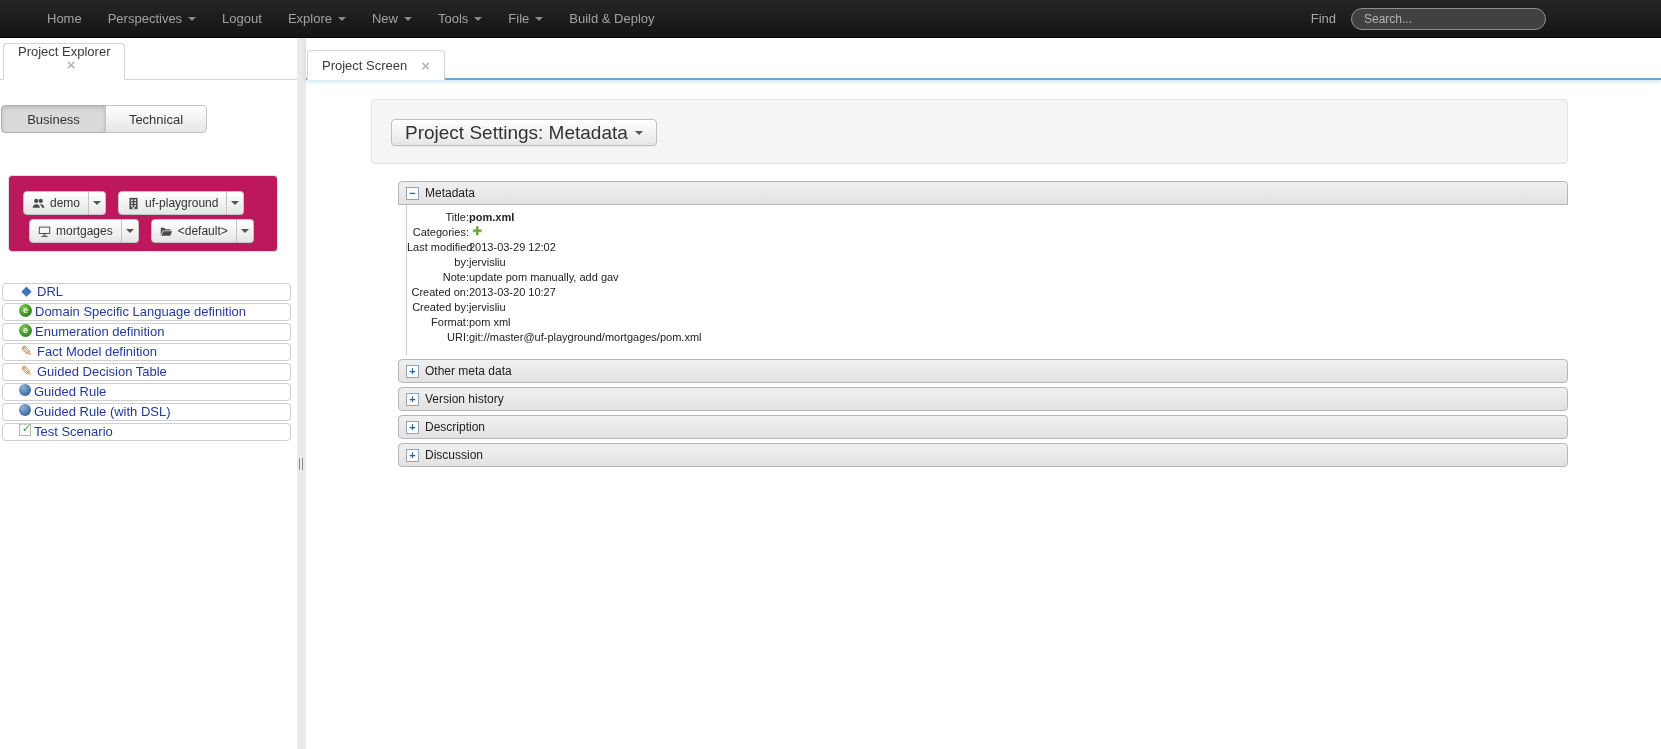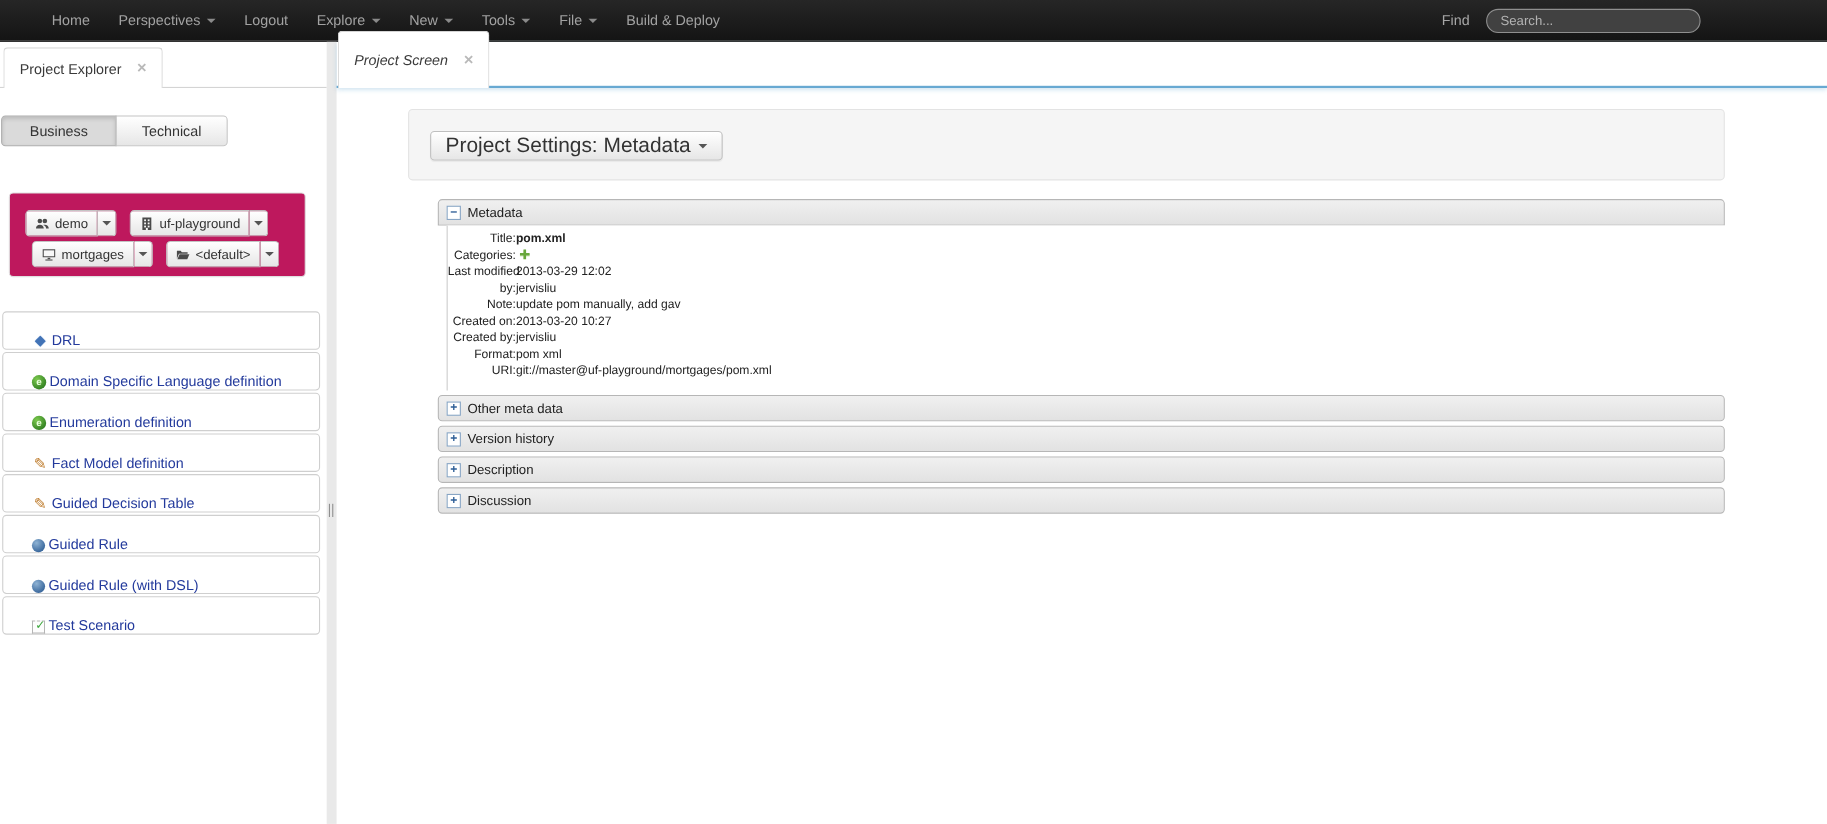--- a/index.html
+++ b/index.html
@@ -28,22 +28,22 @@
     border-left:1px solid #8f8f8f; border-right:1px solid #8f8f8f; }
   .main-pane { flex:1; position:relative; }
 
   
   .tabstrip { height:42px; display:flex; align-items:flex-end; }
   .tabstrip.gray { border-bottom:1px solid #d4d4d4; }
   .tabstrip.blue { border-bottom:2px solid #68a9d2; box-shadow:0 2px 4px rgba(104,169,210,.30); }
   .tab { display:flex; align-items:center; background:#fff; height:37px;
     border:1px solid #d4d4d4; border-bottom:none; border-radius:4px 4px 0 0;
     padding:0 14px; font-size:13px; color:#3a3a3a; position:relative; z-index:2; cursor:pointer; }
-  .tabstrip.gray .tab { margin-left:3px; margin-bottom:-1px; }
-  .tabstrip.blue .tab { margin-left:1px; margin-bottom:-2px; height:52px;font-style:italic; }
+  .tabstrip.gray .tab { margin-left:3px; margin-bottom:-1px;flex-direction:column; }
+  .tabstrip.blue .tab { margin-left:1px; margin-bottom:-2px; height:30px; }
   .tab-close { margin-left:14px; color:#b9b9b9; font-size:15px; font-weight:bold;
     line-height:12px; cursor:pointer; }
 
   
   .left-body { position:relative; height:669px; }
   .btn-group-toggle { position:absolute; top:25px; left:1px; display:flex; }
   .tgl-btn { height:28px; border:1px solid #c4c4c4; background:linear-gradient(#fff,#e6e6e6);
     font-size:13px; color:#333; display:flex; align-items:center; justify-content:center; cursor:pointer; }
   .tgl-btn.first { width:105px; border-radius:4px 0 0 4px;text-align:center; }
   .tgl-btn.last  { width:102px; border-radius:0 4px 4px 0; margin-left:-1px; }
@@ -59,22 +59,22 @@
     border:1px solid #c4c4c4; border-radius:4px 0 0 4px; background:linear-gradient(#fff,#e6e6e6);
     font-size:12px; color:#333; cursor:pointer; white-space:nowrap; }
   .sb-caret { width:17px; height:24px; display:flex; align-items:center; justify-content:center;
     border:1px solid #c4c4c4; border-left:none; border-radius:0 4px 4px 0;
     background:linear-gradient(#fff,#e6e6e6); cursor:pointer; }
   .sb-caret .caret-dn { border-top-color:#555; }
   .sb-icon { width:13px; height:13px; display:inline-flex; }
   .sb-icon svg { width:13px; height:13px; fill:#4a4a4a; }
 
   .new-items { position:absolute; top:203px; left:2px; width:289px; }
-  .new-item { height:35px; border:1px solid #cfcfcf; border-radius:4px; margin-bottom:2px;
-    display:flex; align-items:flex-end; padding-left:26px; background:#fff; cursor:pointer; }
+  .new-item { height:18px; border:1px solid #cfcfcf; border-radius:4px; margin-bottom:2px;
+    display:flex; align-items:flex-start; padding-left:16px; background:#fff; cursor:pointer; }
   .new-item-label { font-size:13px; color:#233a9c; margin-left:3px; }
 
   .li-icon { width:15px; height:14px; display:inline-flex; align-items:center; justify-content:center;
     position:relative; flex:none; }
   .icon-diamond::before { content:"◆"; color:#4273b6; font-size:13px; line-height:14px;
     text-shadow:0 0 1px #7da3d6; }
   .icon-green-circle { width:13px; height:13px; border-radius:50%;
     background:radial-gradient(circle at 35% 30%, #7cc94e, #2e7d1f 80%); }
   .icon-green-circle::before { content:"e"; position:absolute; left:0; right:0; top:0;
     text-align:center; color:#eaffdd; font-size:9px; font-weight:bold; line-height:13px; }

